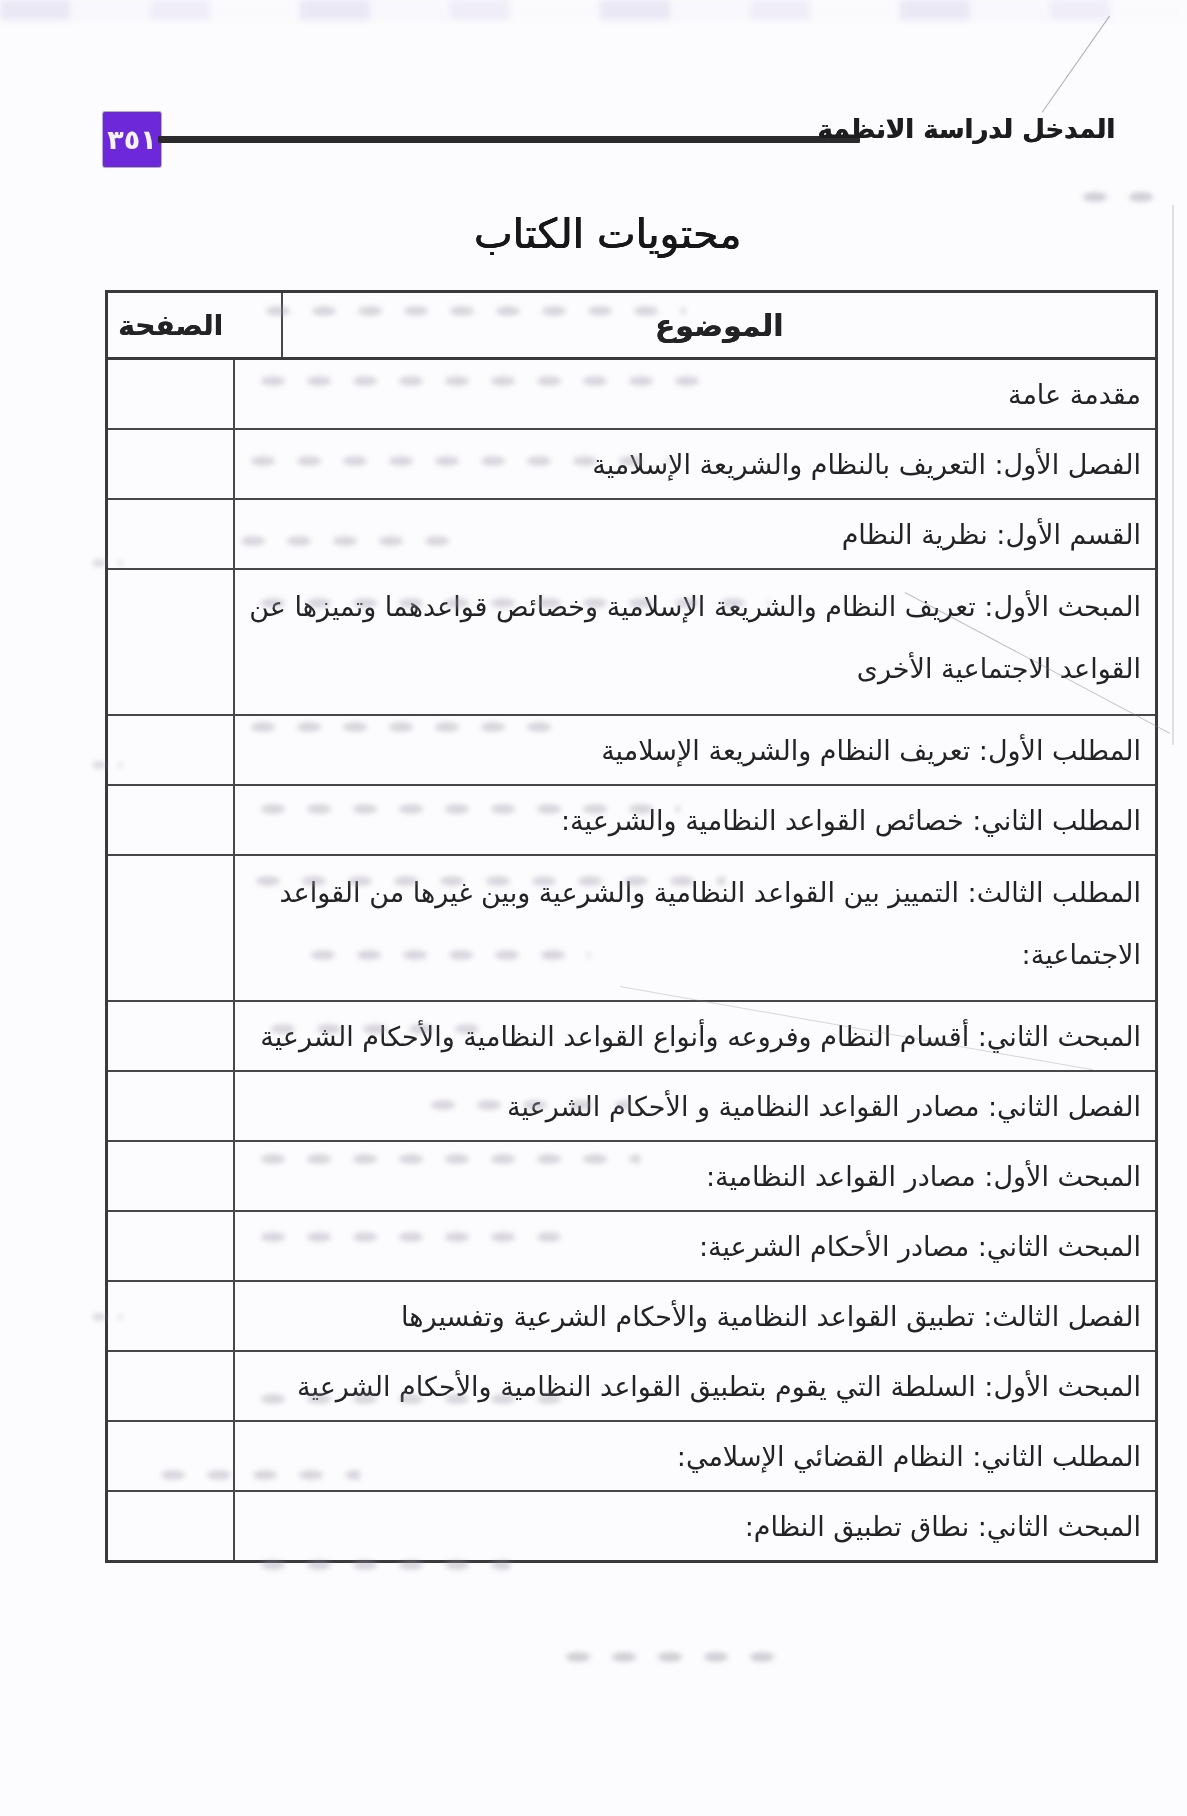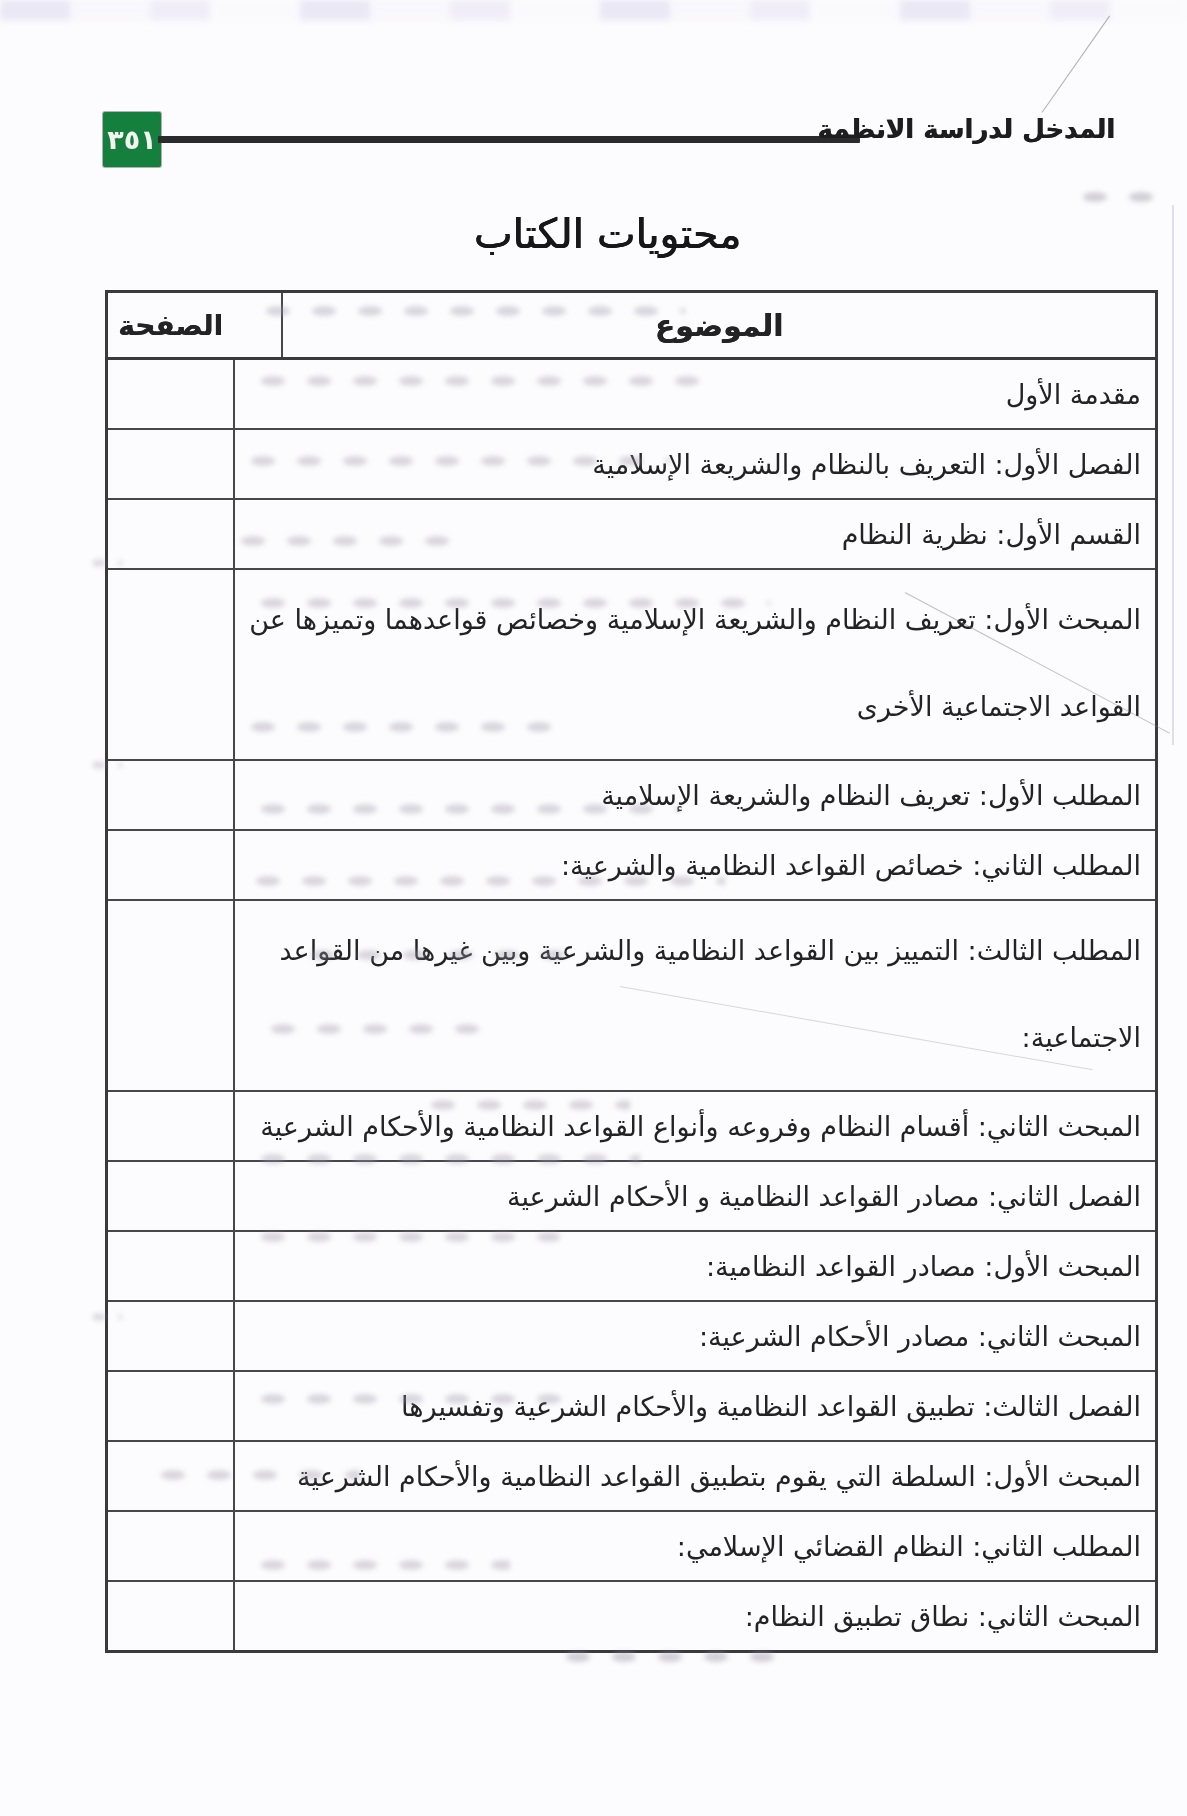--- a/index.html
+++ b/index.html
@@ -20,21 +20,21 @@
     position:absolute;top:0;left:0;width:100%;height:20px;
     background:repeating-linear-gradient(90deg,
       rgba(230,228,243,.85) 0 70px, rgba(247,246,252,.7) 70px 150px,
       rgba(236,234,246,.8) 150px 210px, rgba(250,249,253,.7) 210px 300px);
     filter:blur(3px);
   }
 
   
   .page-badge{
     position:absolute;left:103px;top:112px;width:58px;height:55px;
-    background:#15803d;color:#f4f3f0;
+    background:#6d28d9;color:#f4f3f0;
     display:flex;align-items:center;justify-content:center;
     font-size:27px;font-weight:bold;border-radius:2px;
     box-shadow:0 0 0 1px rgba(38,38,43,.35);
   }
   .header-rule{
     position:absolute;left:158px;top:136px;width:702px;height:7px;
     background:#2b2b2e;border-radius:1px;
   }
   .book-title{
     position:absolute;top:114px;right:72px;
@@ -91,22 +91,22 @@
     justify-content:center;font-size:30px;font-weight:bold;min-height:64px;
     text-shadow:.4px 0 0 currentColor;
     margin-left:48px;
   }
   .trow.head .cell-page{
     font-size:28px;font-weight:bold;min-height:64px;
     text-shadow:.4px 0 0 currentColor;
   }
   .trow.two-line .cell-subject{
     white-space:normal;
-    line-height:87px;
-    padding-top:6px;padding-bottom:9px;
+    line-height:62px;
+    padding-top:6px;padding-bottom:2px;
     min-height:136px;
     align-items:flex-start;
   }
 
   
   .ghost{
     position:absolute;height:18px;
     background-image:radial-gradient(ellipse 40% 42% at 50% 50%, rgba(158,155,170,.75) 0 55%, rgba(158,155,170,0) 75%);
     background-size:46px 18px;background-repeat:repeat-x;
     filter:blur(2.5px);opacity:.5;pointer-events:none;
@@ -160,21 +160,21 @@
 
   <div class="content-title">محتويات الكتاب</div>
 
   <div class="toc">
     <div class="trow head">
       <div class="cell-subject">الموضوع</div>
       <div class="cell-page">الصفحة</div>
     </div>
     <div>
     <div class="trow">
-      <div class="cell-subject">مقدمة الأول</div>
+      <div class="cell-subject">مقدمة عامة</div>
       <div class="cell-page"></div>
     </div>
 
 
     <div class="trow">
       <div class="cell-subject">الفصل الأول: التعريف بالنظام والشريعة الإسلامية</div>
       <div class="cell-page"></div>
     </div>
 
     <div class="trow">

